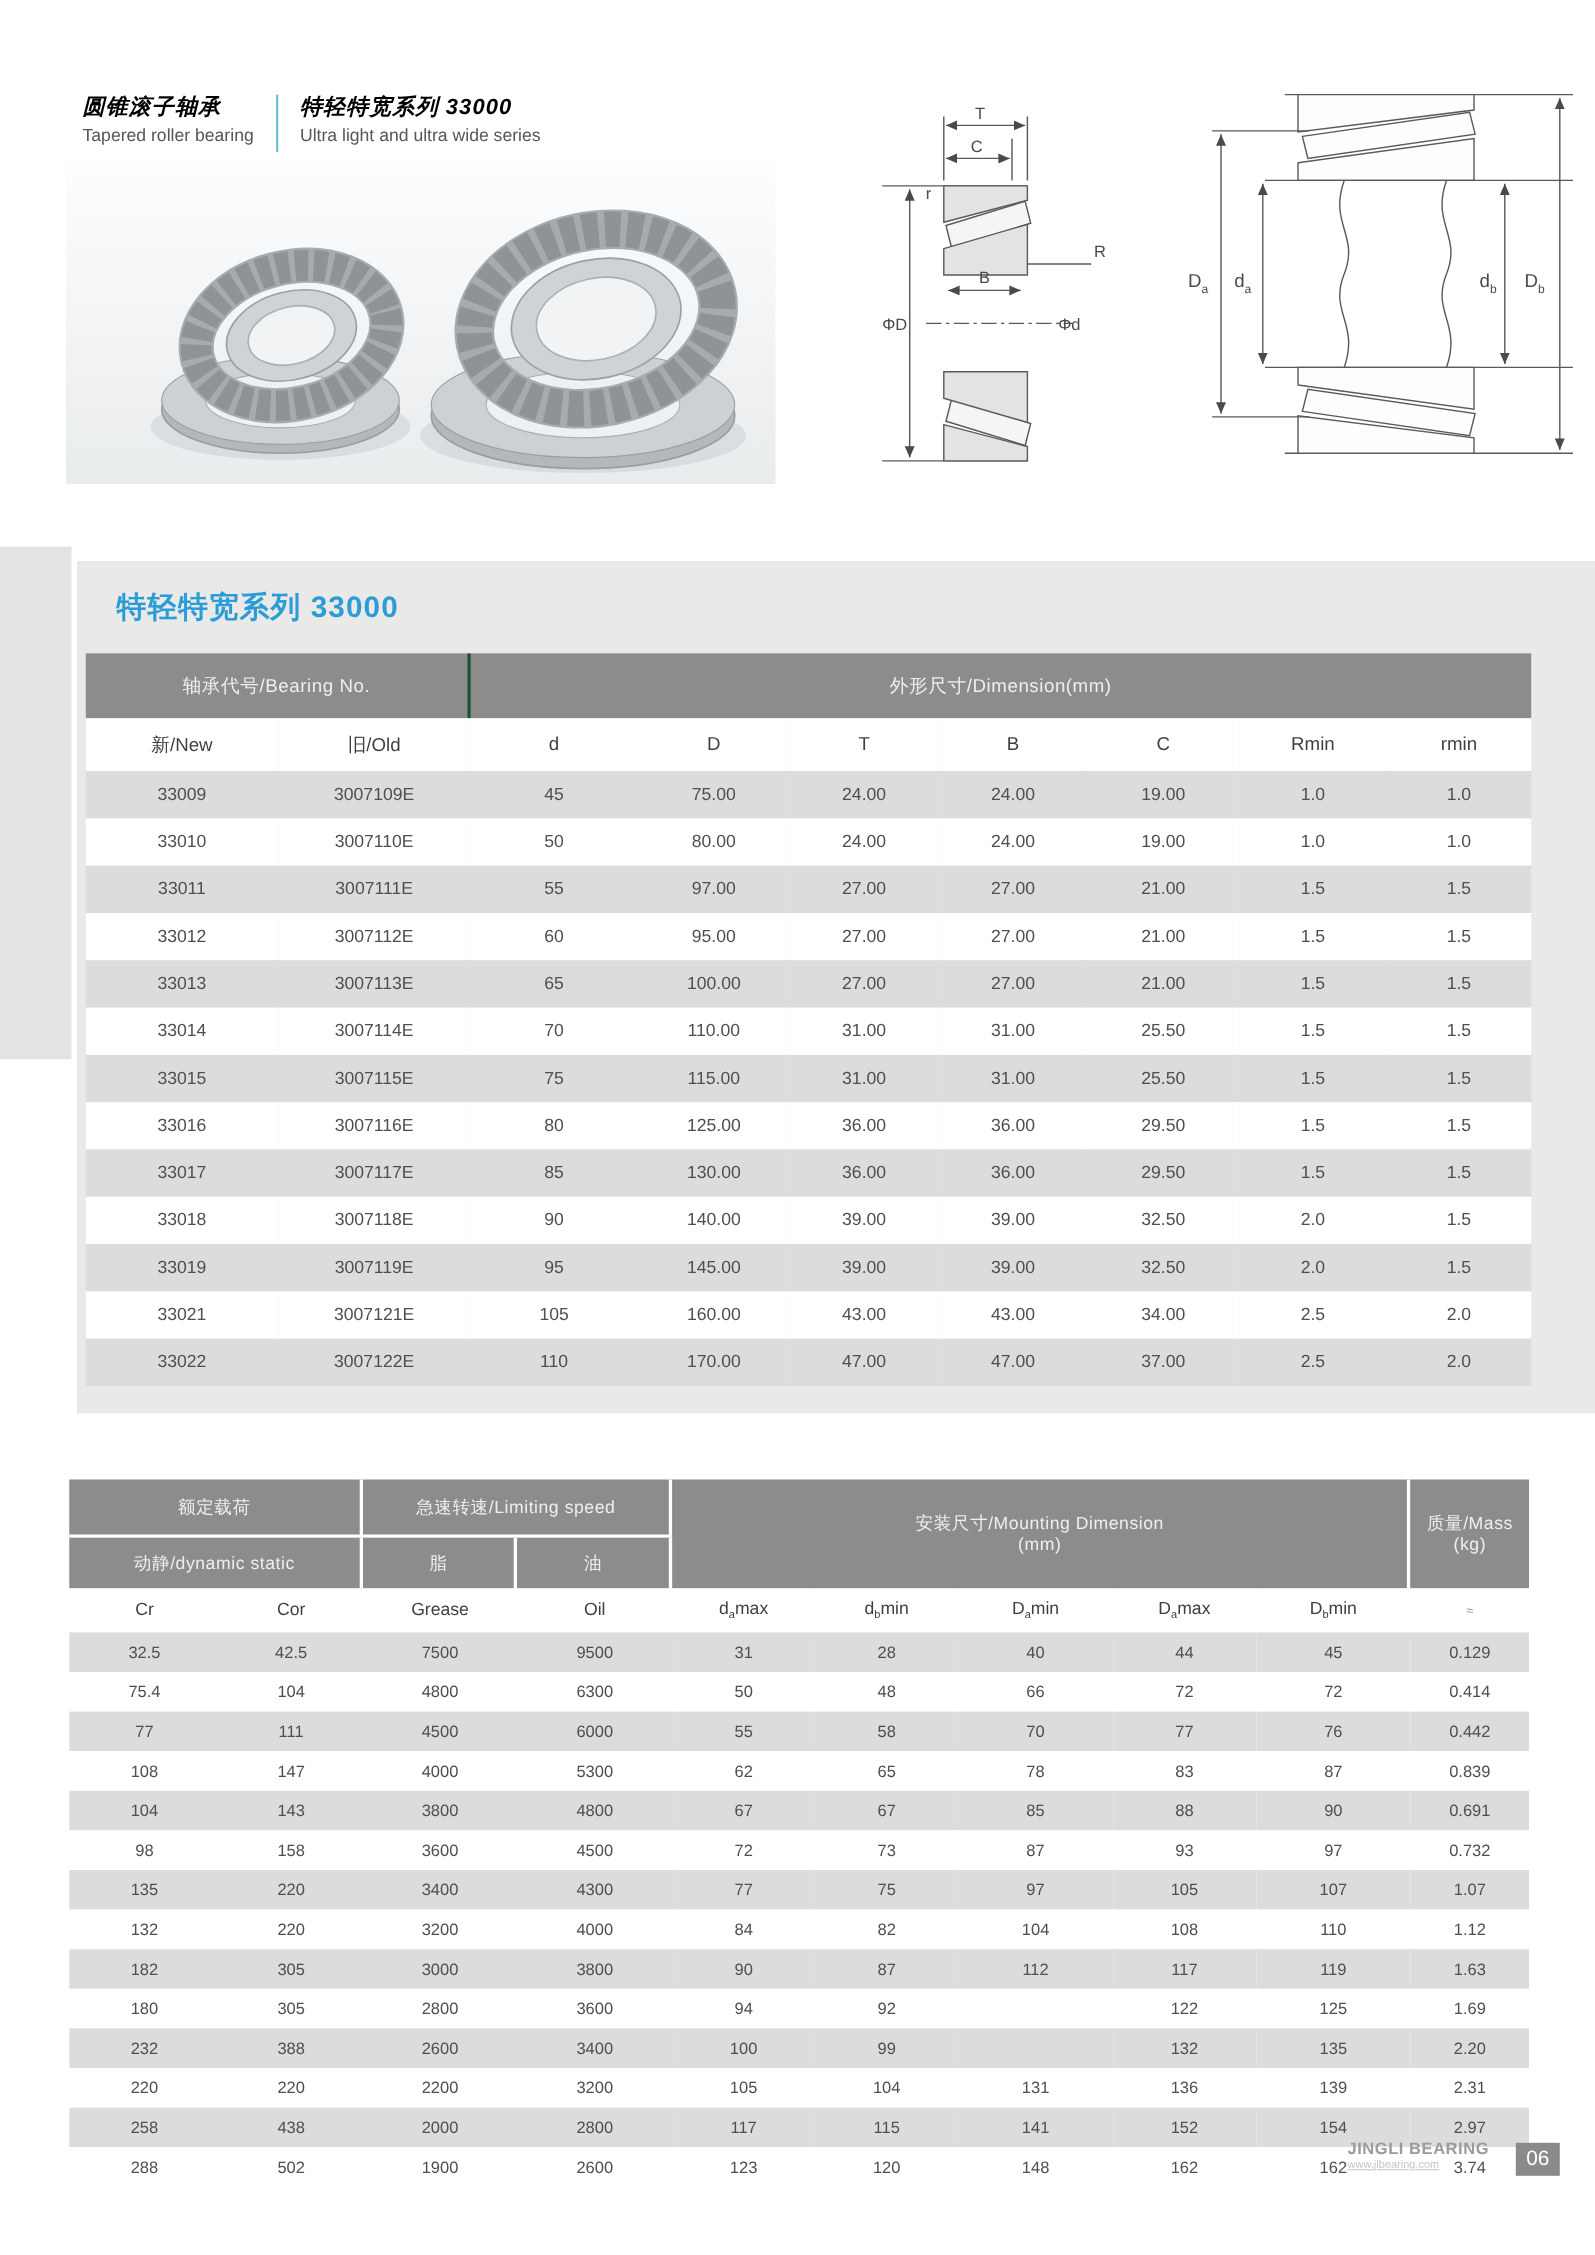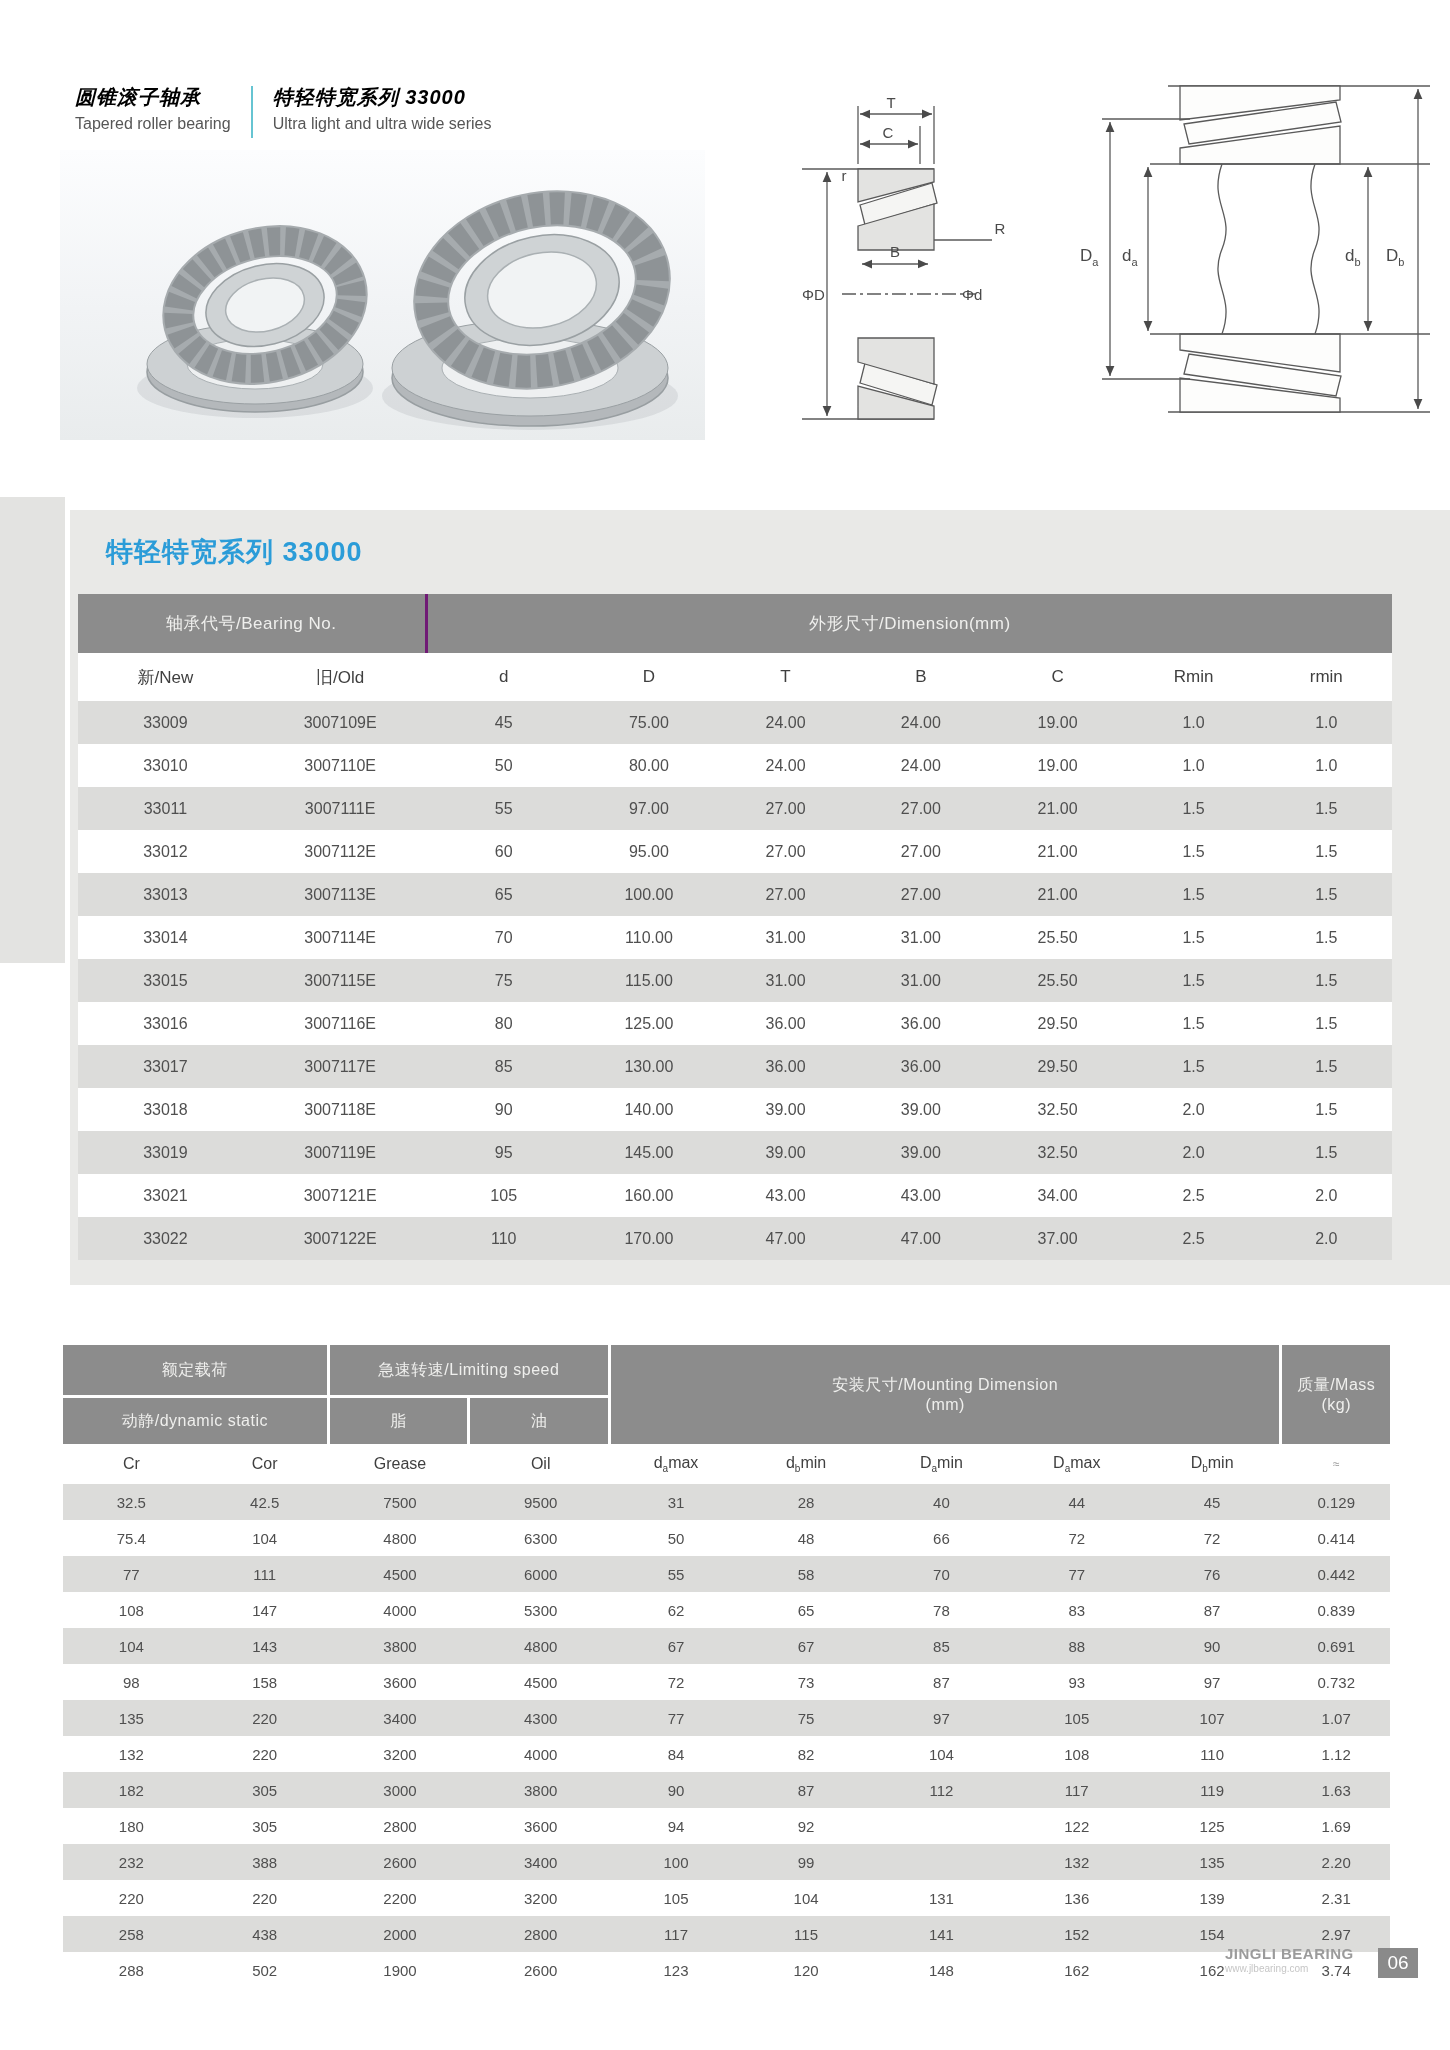--- a/index.html
+++ b/index.html
@@ -17,42 +17,42 @@
   .diagrams{position:absolute;left:770px;top:64px;width:670px;height:368px;}
   .diagrams text{font-family:"Liberation Sans","DejaVu Sans",sans-serif;fill:#4a4a4a;}
   
   .leftstrip{position:absolute;left:0;top:497px;width:65px;height:466px;background:#e3e3e1;}
   
   .panel1{position:absolute;left:70px;top:510px;width:1380px;height:775px;background:#e9e9e7;}
   .panel1 .title{position:absolute;left:36px;top:24px;font-size:27px;font-weight:bold;color:#2b9cd8;letter-spacing:1px;}
   table{border-collapse:separate;border-spacing:0;table-layout:fixed;}
   .t1{position:absolute;left:8px;top:84px;width:1314px;}
   .t1 th{background:#8c8c8c;color:#efefed;font-weight:normal;font-size:17px;height:57px;letter-spacing:.5px;}
-  .t1 th.br{border-right:3px solid #701a75;}
+  .t1 th.br{border-right:3px solid #14532d;}
   .t1 tr.cols td{height:46px;background:#ffffff;font-size:17px;color:#3f3f3f;text-align:center;}
   .t1 tbody td{height:41px;font-size:16px;text-align:center;color:#4f4f4f;}
   .t1 tbody tr:nth-child(odd) td{background:#dcdcda;}
   .t1 tbody tr:nth-child(even) td{background:#ffffff;}
   
   .t2{position:absolute;left:63px;top:1345px;width:1327px;}
   .t2 th{background:#8c8c8c;color:#efefed;font-weight:normal;font-size:16px;letter-spacing:.5px;}
   .t2 tr.g1 th{height:48px;}
   .t2 tr.g2 th{height:44px;}
   .t2 th.br{border-right:3px solid #fff;}
   .t2 th.bb{border-bottom:3px solid #fff;}
   .t2 tr.cols td{height:38px;background:#fff;font-size:16px;color:#3f3f3f;text-align:center;}
   .t2 tr.cols td.approx{font-size:12px;color:#9a9a9a;}
   .t2 tbody td{height:34px;font-size:15px;text-align:center;color:#4f4f4f;}
   .t2 tbody tr:nth-child(odd) td{background:#dcdcda;}
   .t2 tbody tr:nth-child(even) td{background:#ffffff;}
   sub{font-size:10px;}
   
   .fbrand{position:absolute;left:1225px;top:1946px;width:145px;text-align:left;line-height:1.1;}
   .fbrand .b1{font-size:15px;font-weight:bold;color:#9b9b9b;letter-spacing:.5px;}
-  .fbrand .b2{font-size:10px;color:#c6c6c6;}
+  .fbrand .b2{font-size:10px;color:#c6c6c6;text-decoration:underline;}
   .fpage{position:absolute;left:1378px;top:1948px;width:40px;height:30px;background:#8a8a8a;
          color:#fff;font-size:19px;line-height:30px;text-align:center;}
 </style>
 </head>
 <body>
 
 <div class="page">
 
   <div class="hdr">
     <div>

